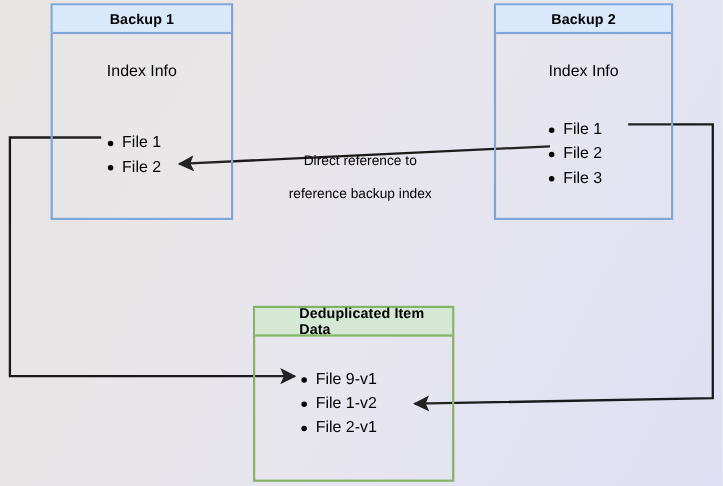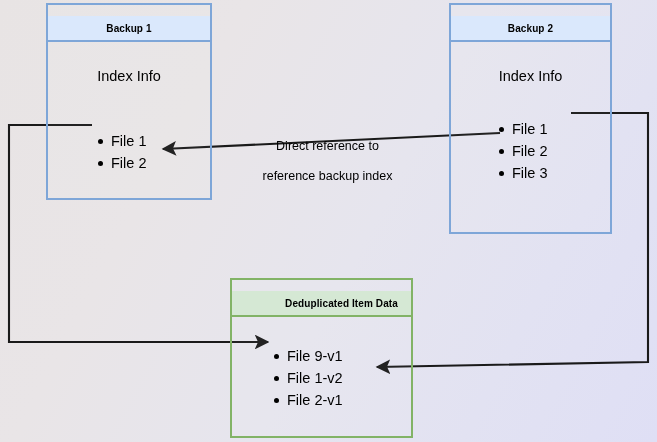--- a/index.html
+++ b/index.html
@@ -36,25 +36,24 @@
     border: 2px solid #82b366;
   }
   .box-header {
     box-sizing: border-box;
     height: 26px;
     background: #dae8fc;
     border-bottom: 2px solid #7ea6d8;
     display: flex;
     align-items: center;
     justify-content: center;
-    font-size: 10px;
+    font-size: 13px;
     font-weight: bold;
     color: #000000;
     letter-spacing: 0.1px;
-    margin-top: 11px;
   }
   .box-header-green {
     background: #d5e8d4;
     border-bottom: 2px solid #82b366;
     padding-left: 40px;
   }
   .box-body {
     position: relative;
     height: calc(100% - 26px);
     padding-left: 26px;
@@ -124,21 +123,21 @@
     <div class="box-header">Backup 1</div>
     <div class="box-body">
       <div class="body-title">Index Info</div>
       <ul class="items" style="left:48px; top:88px;">
         <li>File 1</li>
         <li>File 2</li>
       </ul>
     </div>
   </div>
 
-  <div class="box" style="left:449px; top:3px; width:163px; height:231px;">
+  <div class="box" style="left:449px; top:3px; width:163px; height:197px;">
     <div class="box-header">Backup 2</div>
     <div class="box-body">
       <div class="body-title">Index Info</div>
       <ul class="items" style="left:46px; top:76px;">
         <li>File 1</li>
         <li>File 2</li>
         <li>File 3</li>
       </ul>
     </div>
   </div>

